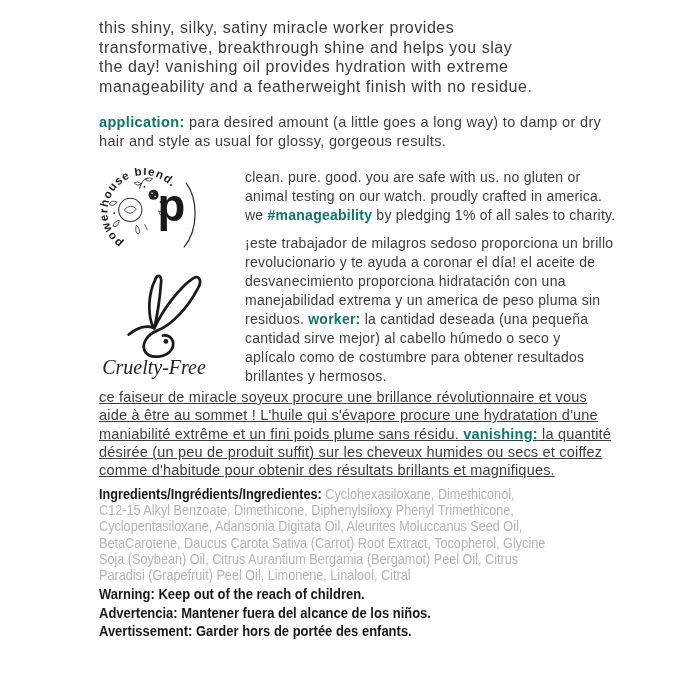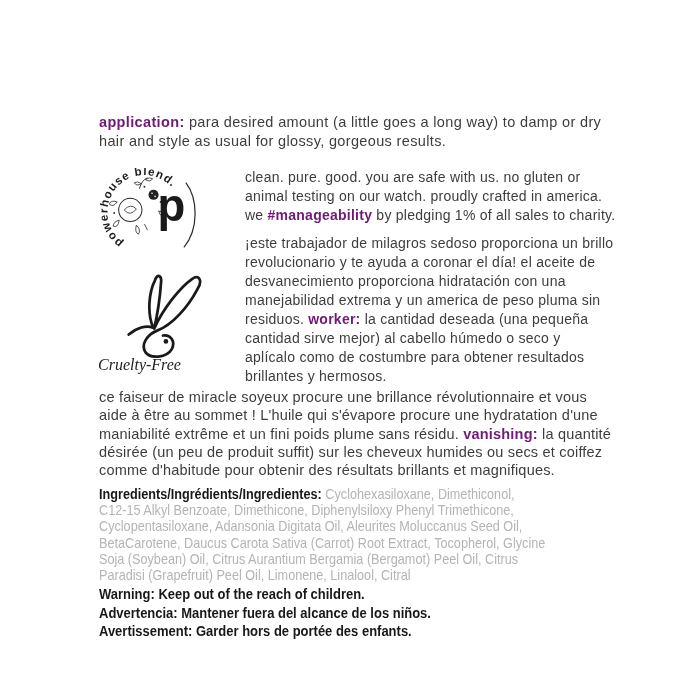--- a/index.html
+++ b/index.html
@@ -15,38 +15,38 @@
   .desc-en{
     position:absolute;left:99px;top:18px;width:540px;
     font-size:16px;line-height:19.5px;letter-spacing:0.55px;
     margin:0;color:#3b3b3b;
   }
   .app{
     position:absolute;left:99px;top:113px;width:540px;
     font-size:14.5px;line-height:19px;letter-spacing:0.35px;
     margin:0;color:#3d3d3d;
   }
-  b,strong{font-weight:700;color:#701a75;}
+  b,strong{font-weight:700;color:#0f766e;}
   .badge-powerhouse{position:absolute;left:100px;top:168px;width:98px;height:92px;}
   .badge-bunny{position:absolute;left:122px;top:270px;width:80px;height:88px;}
   .cruelty-label{
     position:absolute;left:98px;top:356px;width:112px;
-    margin:0;
+    text-align:center;margin:0;
     font-family:"Liberation Serif", serif;font-style:italic;
-    font-size:16px;color:#222;
+    font-size:20px;color:#222;
   }
   .rightcol{position:absolute;left:228px;top:168px;width:412px;}
   .rightcol p{
     margin:0 0 9px 17px;
     font-size:14px;line-height:19px;letter-spacing:0.25px;color:#3d3d3d;
   }
   .desc-fr{
     position:absolute;left:99px;top:388px;width:560px;
     font-size:14.5px;line-height:18.3px;letter-spacing:0.2px;
-    margin:0;color:#3d3d3d;
+    margin:0;color:#3d3d3d;text-decoration:underline;
   }
   .condensed{
     position:absolute;left:99px;top:486px;width:585px;
     transform:scaleX(0.855);transform-origin:0 0;
   }
   .ingredients{
     margin:0;font-size:14.8px;line-height:16.2px;letter-spacing:0;
     color:#b4b4b4;
   }
   .ingredients .ing-label{font-weight:700;color:#181818;}
@@ -55,20 +55,24 @@
     margin:0;font-size:15.2px;line-height:18.4px;
     font-weight:700;color:#181818;letter-spacing:0;
   }
   svg text, svg textPath{font-family:"Liberation Sans", sans-serif;}
 </style>
 </head>
 <body>
 
 <div class="page">
 
+  <p class="desc-en pre"><span>this shiny, silky, satiny miracle worker provides
+transformative, breakthrough shine and helps you slay
+the day! vanishing oil provides hydration with extreme
+manageability and a featherweight finish with no residue.</span></p>
 
   <p class="app pre"><strong>application:</strong><span> para desired amount (a little goes a long way) to damp or dry
 hair and style as usual for glossy, gorgeous results.</span></p>
 
   <svg class="badge-powerhouse" viewBox="0 0 97 90" xmlns="http://www.w3.org/2000/svg">
     <defs>
       <path id="circpath" d="M 23.1,72.9 A 36.5,36.5 0 1 1 73.9,22.1" fill="none"></path>
     </defs>
     <text font-size="11.5" letter-spacing="1.1" font-weight="600" fill="#1c1c1c">
       <textPath href="#circpath" startOffset="0">powerhouse blend.</textPath>

